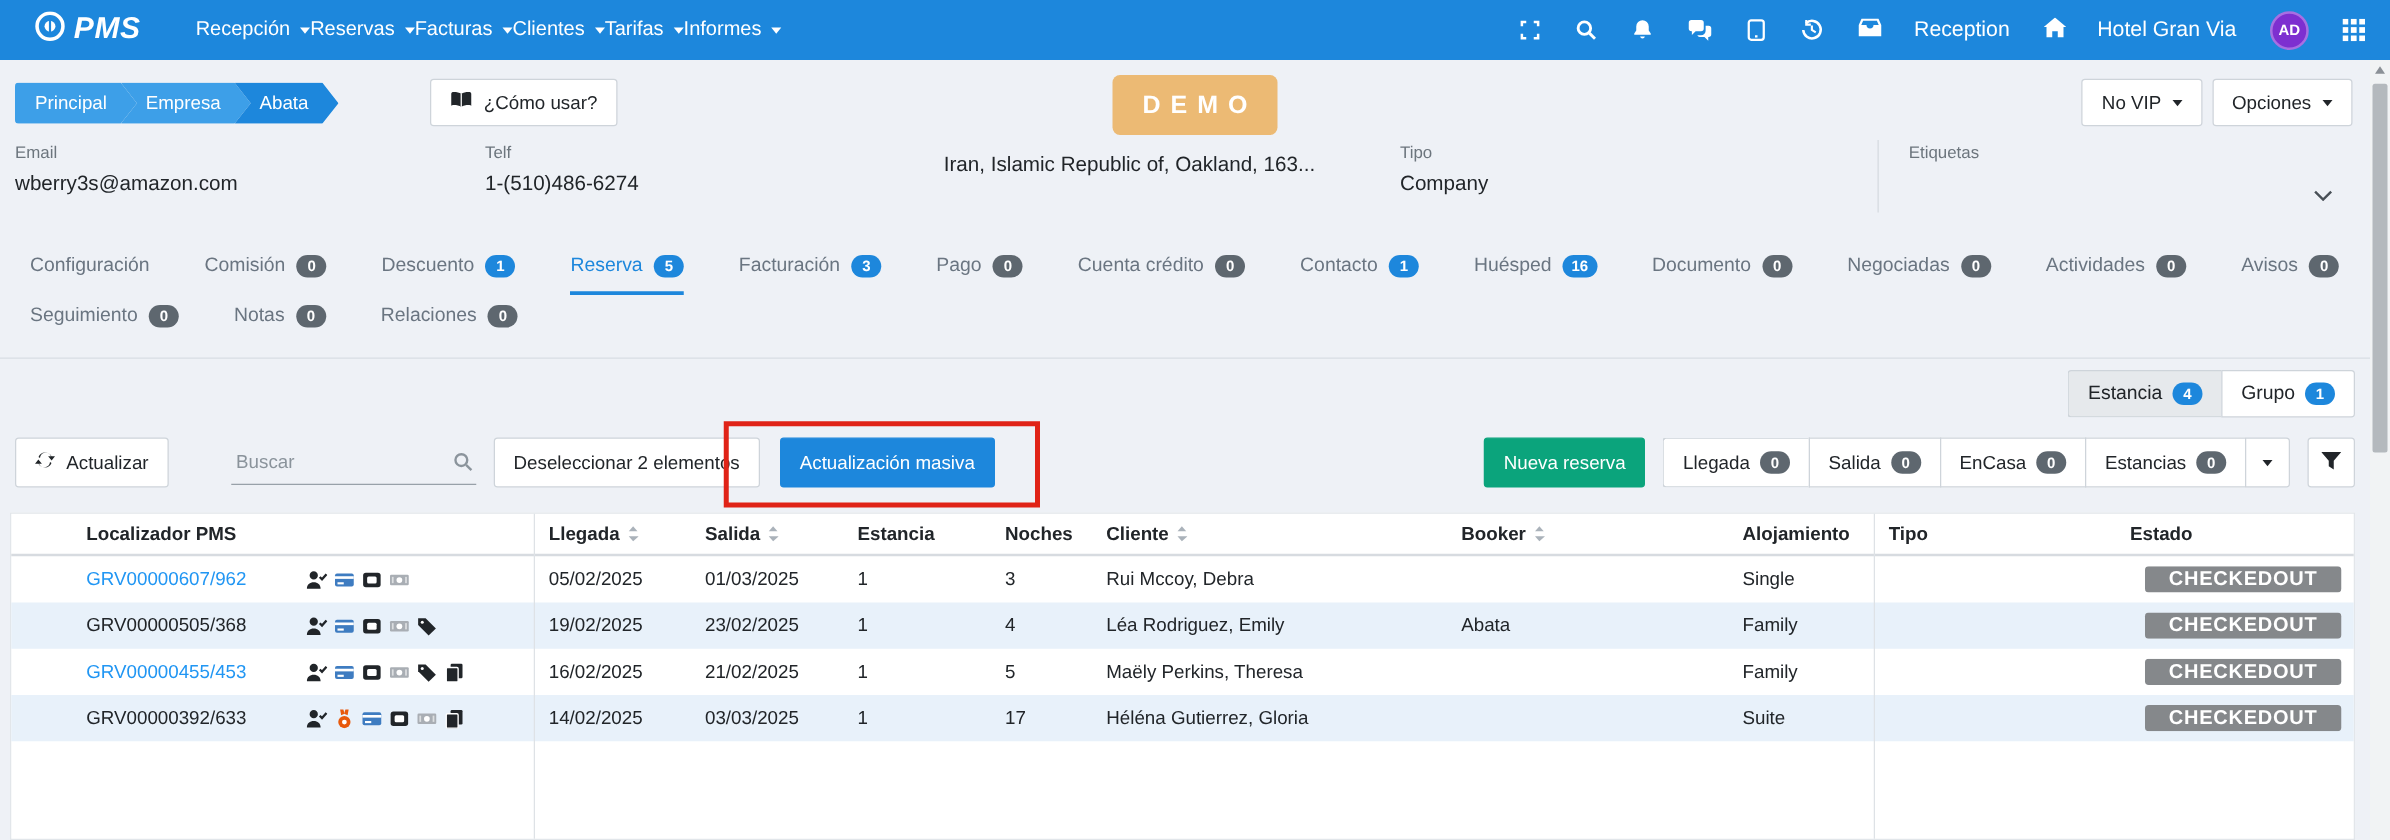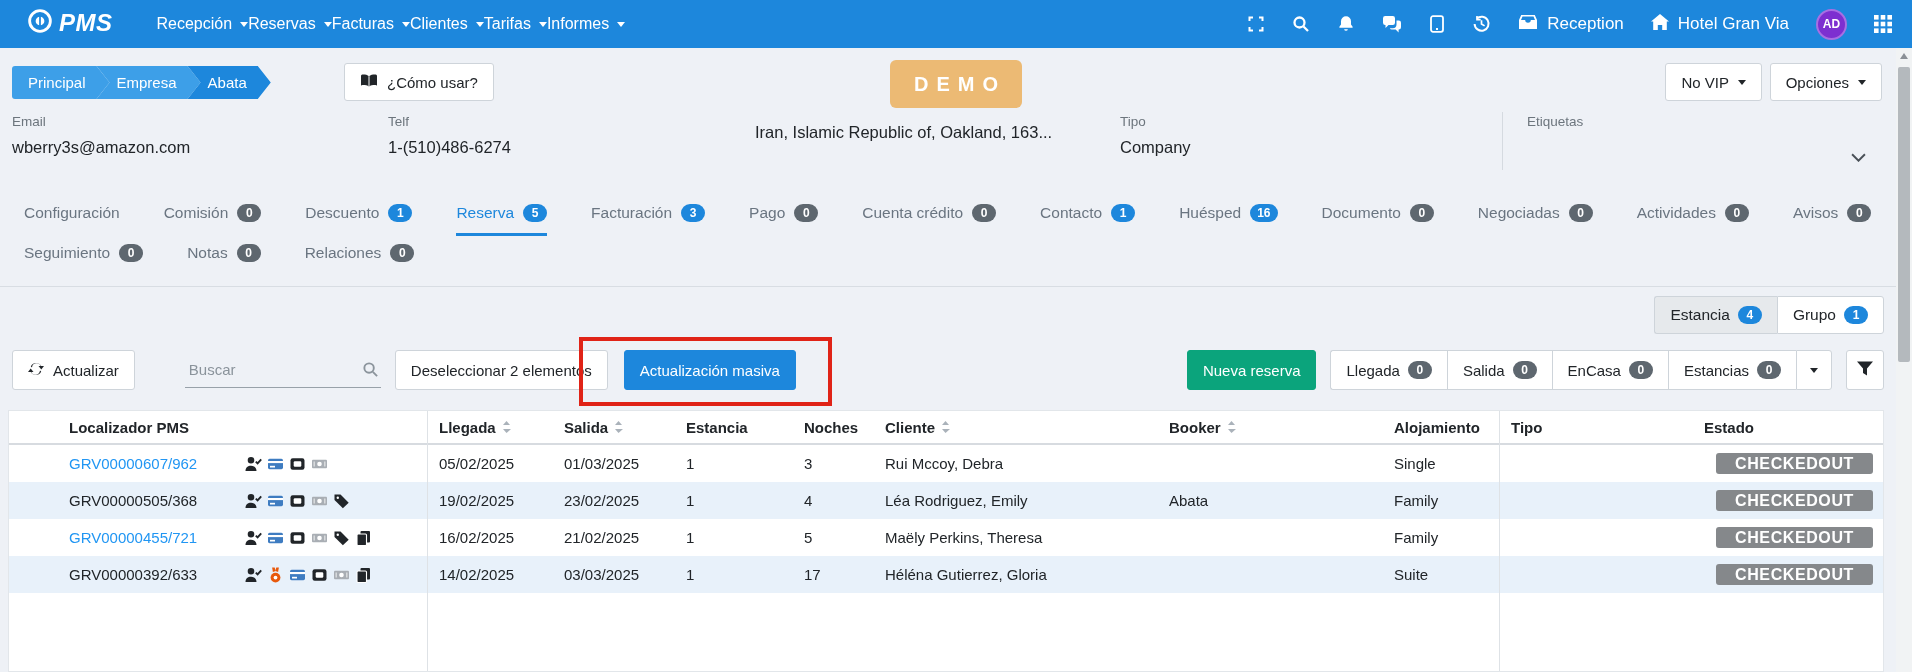--- a/index.html
+++ b/index.html
@@ -8,21 +8,21 @@
 
   
   .navbar { position:absolute; top:0; left:0; width:100%; height:48px; background:#1d87dc; display:flex; align-items:center; color:#fff; }
   .brand { display:flex; gap:7px; margin-left:28px; font-weight:bold; font-size:24px; letter-spacing:.5px; cursor:pointer;font-style:italic; }
   .nav-menu { display:flex; margin-left:44px; font-size:16px; }
   .nav-item { display:flex; align-items:center; gap:8px; cursor:pointer; white-space:nowrap; }
   .caret { width:0; height:0; border-left:4px solid transparent; border-right:4px solid transparent; border-top:5px solid #fff; }
   .caret.dark { border-top-color:#212529; }
   .nav-right { margin-left:auto; display:flex; align-items:center; gap:27px; margin-right:20px; font-size:17px; }
   .nav-ico { display:flex; align-items:center; cursor:pointer; }
-  .nav-group { display:flex; align-items:flex-start; gap:9px; cursor:pointer; white-space:nowrap; }
+  .nav-group { display:flex; align-items:flex-start; gap:25px; cursor:pointer; white-space:nowrap; }
   .avatar { width:31px; height:31px; border-radius:50%; background:#7d2fd0; border:2px solid #a86fe2; display:flex; align-items:center; justify-content:center; font-size:12px; font-weight:bold; cursor:pointer; }
 
   
   .row-top { position:absolute; top:58px; left:12px; right:28px; height:50px; }
   .crumbs { position:absolute; left:0; top:8px; display:flex; }
   .step { height:33px; line-height:33px; color:#fff; font-size:15px; padding:0 24px 0 20px; margin-left:-13px; cursor:pointer;
           clip-path:polygon(0 0, calc(100% - 13px) 0, 100% 50%, calc(100% - 13px) 100%, 0 100%, 13px 50%); background:#3d9fe8; }
   .step:first-child { margin-left:0; clip-path:polygon(0 0, calc(100% - 13px) 0, 100% 50%, calc(100% - 13px) 100%, 0 100%); border-radius:3px 0 0 3px; padding-left:16px; }
   .step.last { background:#1d87dc; }
   .btn { display:inline-flex; align-items:center; gap:9px; background:#fff; border:1px solid #ced4da; border-radius:3px; font-size:15px; color:#212529; padding:0 15px; height:38px; cursor:pointer; font-family:inherit; white-space:nowrap; }
@@ -544,21 +544,21 @@
       <div class="td c6">Abata</div>
       <div class="td c7">Family</div>
       <div class="td c8"></div>
       <div class="td c9">
           <span class="status-badge">CHECKEDOUT</span>
         </div>
     </div>
 
     <div class="tr">
       <div class="td c0">
-          <span class="loc is-link">GRV00000455/721</span>
+          <span class="loc is-link">GRV00000455/453</span>
           <span style="display:inline-flex;gap:3px">
             <span class="row-icon">
               <svg viewBox="0 0 17 16">
                 <path d="M6 7.6a3.3 3.3 0 1 0 0-6.6 3.3 3.3 0 0 0 0 6.6zM.5 15c0-3.4 2.4-5.2 5.5-5.2s5.5 1.8 5.5 5.2z" fill="#212529"></path>
                 <path d="M10.8 5.6 12.6 7.4 16.2 3.4" stroke="#212529" stroke-width="1.9" fill="none"></path>
               </svg>
             </span>
             <span class="row-icon">
               <svg viewBox="0 0 16 16">
                 <rect x=".5" y="2.8" width="15" height="10.4" rx="1.6" fill="#3e7cc1"></rect>

